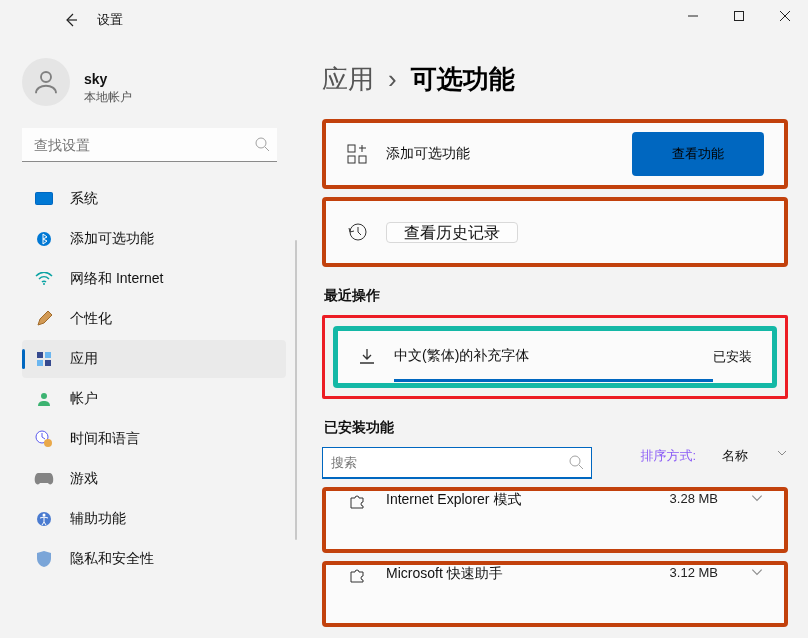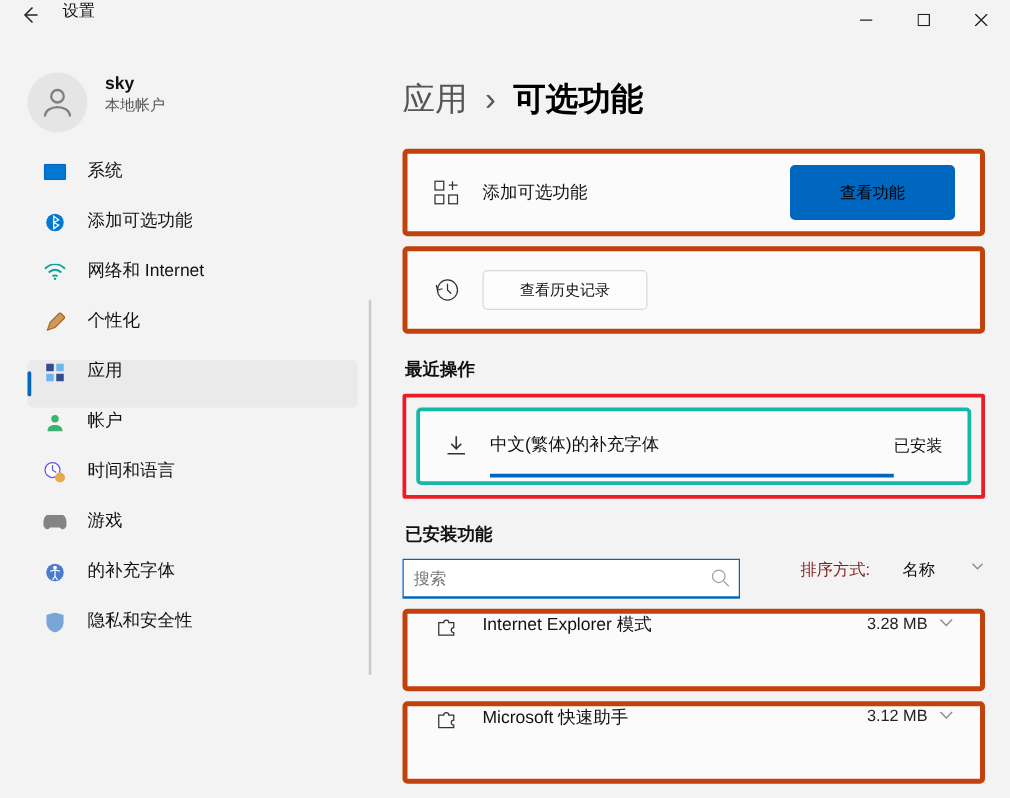--- a/index.html
+++ b/index.html
@@ -1,61 +1,61 @@
 <!DOCTYPE html>
 <html><head>
 <meta charset="utf-8">
 <style>
 *{margin:0;padding:0;box-sizing:border-box;font-family:"Segoe UI","Microsoft YaHei",sans-serif;}
 body{width:808px;height:638px;background:#f3f3f3;overflow:hidden;position:relative;}
-.titlebar{height:40px;display:flex;align-items:flex-start;padding:0 12px;}
+.titlebar{height:40px;display:flex;align-items:center;padding:0 12px;margin-left:47px;}
 .back-btn{width:24px;height:24px;display:flex;align-items:center;justify-content:center;cursor:pointer;margin-right:14px;}
 .title{font-size:13px;color:#111;}
 .win-controls{position:absolute;right:0;top:0;display:flex;}
 .win-btn{width:46px;height:32px;display:flex;align-items:center;justify-content:center;cursor:pointer;}
 .layout{display:flex;height:calc(100% - 40px);}
 .sidebar{width:300px;padding:14px 8px 0 22px;display:flex;flex-direction:column;overflow-y:auto;position:relative;}
-.user-row{display:flex;align-items:flex-start;margin-bottom:18px;padding:4px 0;}
+.user-row{display:flex;align-items:flex-end;margin-bottom:18px;padding:4px 0;}
 .avatar{width:48px;height:48px;border-radius:50%;background:#e5e5e5;display:flex;align-items:center;justify-content:center;margin-right:14px;}
 .user-name{font-size:14px;font-weight:600;color:#111;}
 .user-sub{font-size:12px;color:#555;margin-top:2px;}
 .search-wrap{position:relative;margin-bottom:18px;}
 .search-input{width:255px;height:34px;border:none;border-bottom:1px solid #8a8a8a;background:#fdfdfd;padding:0 36px 0 12px;font-size:14px;color:#555;outline:none;}
 .search-glyph{position:absolute;right:22px;top:8px;opacity:.55;}
 .nav{display:flex;flex-direction:column;gap:2px;padding-right:6px;}
-.nav-item{display:flex;height:38px;padding:0 10px 0 12px;border-radius:4px;font-size:14px;color:#111;cursor:pointer;position:relative;}
+.nav-item{display:flex;align-items:center;height:38px;padding:0 10px 0 12px;border-radius:4px;font-size:14px;color:#111;cursor:pointer;position:relative;}
 .nav-item.selected{background:#eaeaea;}
 .nav-item.selected::before{content:"";position:absolute;left:0;top:9px;width:3px;height:20px;background:#0067c0;border-radius:2px;}
 .nav-ico{width:20px;height:20px;margin-right:16px;display:flex;align-items:center;justify-content:center;}
 .sidebar-scroll{position:absolute;right:3px;top:200px;width:2px;height:300px;background:#c8c8c8;border-radius:2px;}
 .main{flex:1;padding:22px 20px 0 22px;overflow-y:auto;}
 .breadcrumbs{display:flex;align-items:center;font-size:26px;font-weight:600;margin-bottom:22px;}
 .bc-parent{color:#555;font-weight:400;}
 .bc-sep{margin:0 14px;color:#555;font-weight:400;}
 .card{background:#fbfbfb;border:4px solid #c2410c;border-radius:4px;margin-bottom:8px;}
 .row{display:flex;align-items:center;height:62px;padding:0 20px;}
 .row-ico{width:22px;height:22px;margin-right:18px;display:flex;align-items:center;justify-content:center;}
 .row-label{flex:1;font-size:14px;color:#111;}
 .btn-primary{background:#0067c0;color:#000000;border:none;height:44px;min-width:132px;border-radius:4px;font-size:13px;cursor:pointer;}
-.btn-secondary{background:#fdfdfd;border:1px solid #d9d9d9;height:32px;min-width:132px;border-radius:4px;font-size:12px;cursor:pointer;color:#111;}
+.btn-secondary{background:#fdfdfd;border:1px solid #d9d9d9;height:21px;min-width:132px;border-radius:4px;font-size:16px;cursor:pointer;color:#111;}
 .section-title{font-size:14px;font-weight:600;color:#111;margin:20px 0 10px 2px;}
 .highlight-box{border:3px solid #ec1c24;border-radius:2px;padding:8px;margin-bottom:10px;}
-.recent-row{background:#fbfbfb;border:3px solid #14b8a6;border-radius:4px;height:62px;display:flex;align-items:center;padding:0 20px;}
+.recent-row{background:#fbfbfb;border:5px solid #14b8a6;border-radius:4px;height:62px;display:flex;align-items:center;padding:0 20px;}
 .recent-name{margin-left:18px;font-size:14px;color:#111;flex:1;border-bottom:3px solid #0067c0;padding-bottom:14px;margin-top:14px;}
 .recent-status{font-size:13px;color:#111;}
 .search-installed-row{display:flex;align-items:flex-start;gap:20px;margin-bottom:8px;}
 .search2-wrap{position:relative;flex:0 0 270px;}
 .search2{width:100%;height:32px;border:1px solid #0067c0;border-bottom:2px solid #0067c0;background:#fff;padding:0 30px 0 8px;font-size:13px;outline:none;}
 .search2-glyph{position:absolute;right:8px;top:7px;opacity:.55;}
-.sort-label{font-size:13px;color:#7f1d1d;margin-left:auto;margin-right:6px;}
+.sort-label{font-size:13px;color:#8b5cf6;margin-left:auto;margin-right:6px;}
 .sort-val{font-size:13px;color:#111;}
 .sort-chev{margin-left:8px;}
 .feat-row{display:flex;align-items:flex-start;height:58px;padding:0 20px;}
 .feat-row .row-label{flex:1;font-size:14px;}
-.feat-size{font-size:13px;color:#222;margin-right:8px;}
+.feat-size{font-size:13px;color:#222;margin-right:32px;}
 .chev{opacity:.55;}
 svg{display:block;}
 </style>
 </head>
 <body>
 
 <div class="titlebar">
   <div class="back-btn">
     <svg width="16" height="16" viewBox="0 0 16 16">
         <path d="M10 2 4 8l6 6" stroke="#222" stroke-width="1.2" fill="none"></path>
@@ -90,20 +90,29 @@
             <circle cx="12" cy="8" r="4" fill="none" stroke="#808080" stroke-width="1.5"></circle>
             <path d="M4 21c0-4 4-6 8-6s8 2 8 6" fill="none" stroke="#808080" stroke-width="1.5"></path>
           </svg>
       </div>
       <div>
         <div class="user-name">sky</div>
         <div class="user-sub">本地帐户</div>
       </div>
     </div>
 
+    <div class="search-wrap">
+      <input class="search-input" placeholder="查找设置" style="">
+      <span class="search-glyph">
+          <svg width="16" height="16" viewBox="0 0 16 16">
+            <circle cx="7" cy="7" r="5" stroke="#555" fill="none"></circle>
+            <path d="M11 11l4 4" stroke="#555"></path>
+          </svg>
+        </span>
+    </div>
 
     <div class="nav">
       <div class="nav-item">
           <span class="nav-ico">
             <svg width="18" height="14">
               <rect x="0.5" y="0.5" width="17" height="12" rx="1" fill="#0078d4" stroke="#0067c0"></rect>
             </svg>
           </span>
           <span>系统</span>
         </div>
@@ -172,21 +181,21 @@
           <span>游戏</span>
         </div>
       <div class="nav-item">
           <span class="nav-ico">
             <svg width="16" height="16" viewBox="0 0 16 16">
               <circle cx="8" cy="8" r="7" fill="#4a7bd0"></circle>
               <circle cx="8" cy="4" r="1.5" fill="#fff"></circle>
               <path d="M4 7l4-1 4 1M8 6v5l-2 3M8 11l2 3" stroke="#fff" fill="none"></path>
             </svg>
           </span>
-          <span>的补充字体</span>
+          <span>辅助功能</span>
         </div>
       <div class="nav-item">
           <span class="nav-ico">
             <svg width="14" height="16" viewBox="0 0 14 16">
               <path d="M7 0l7 2v5c0 5-3 8-7 9-4-1-7-4-7-9V2l7-2z" fill="#7aa5d8"></path>
             </svg>
           </span>
           <span>隐私和安全性</span>
         </div>
     </div>

